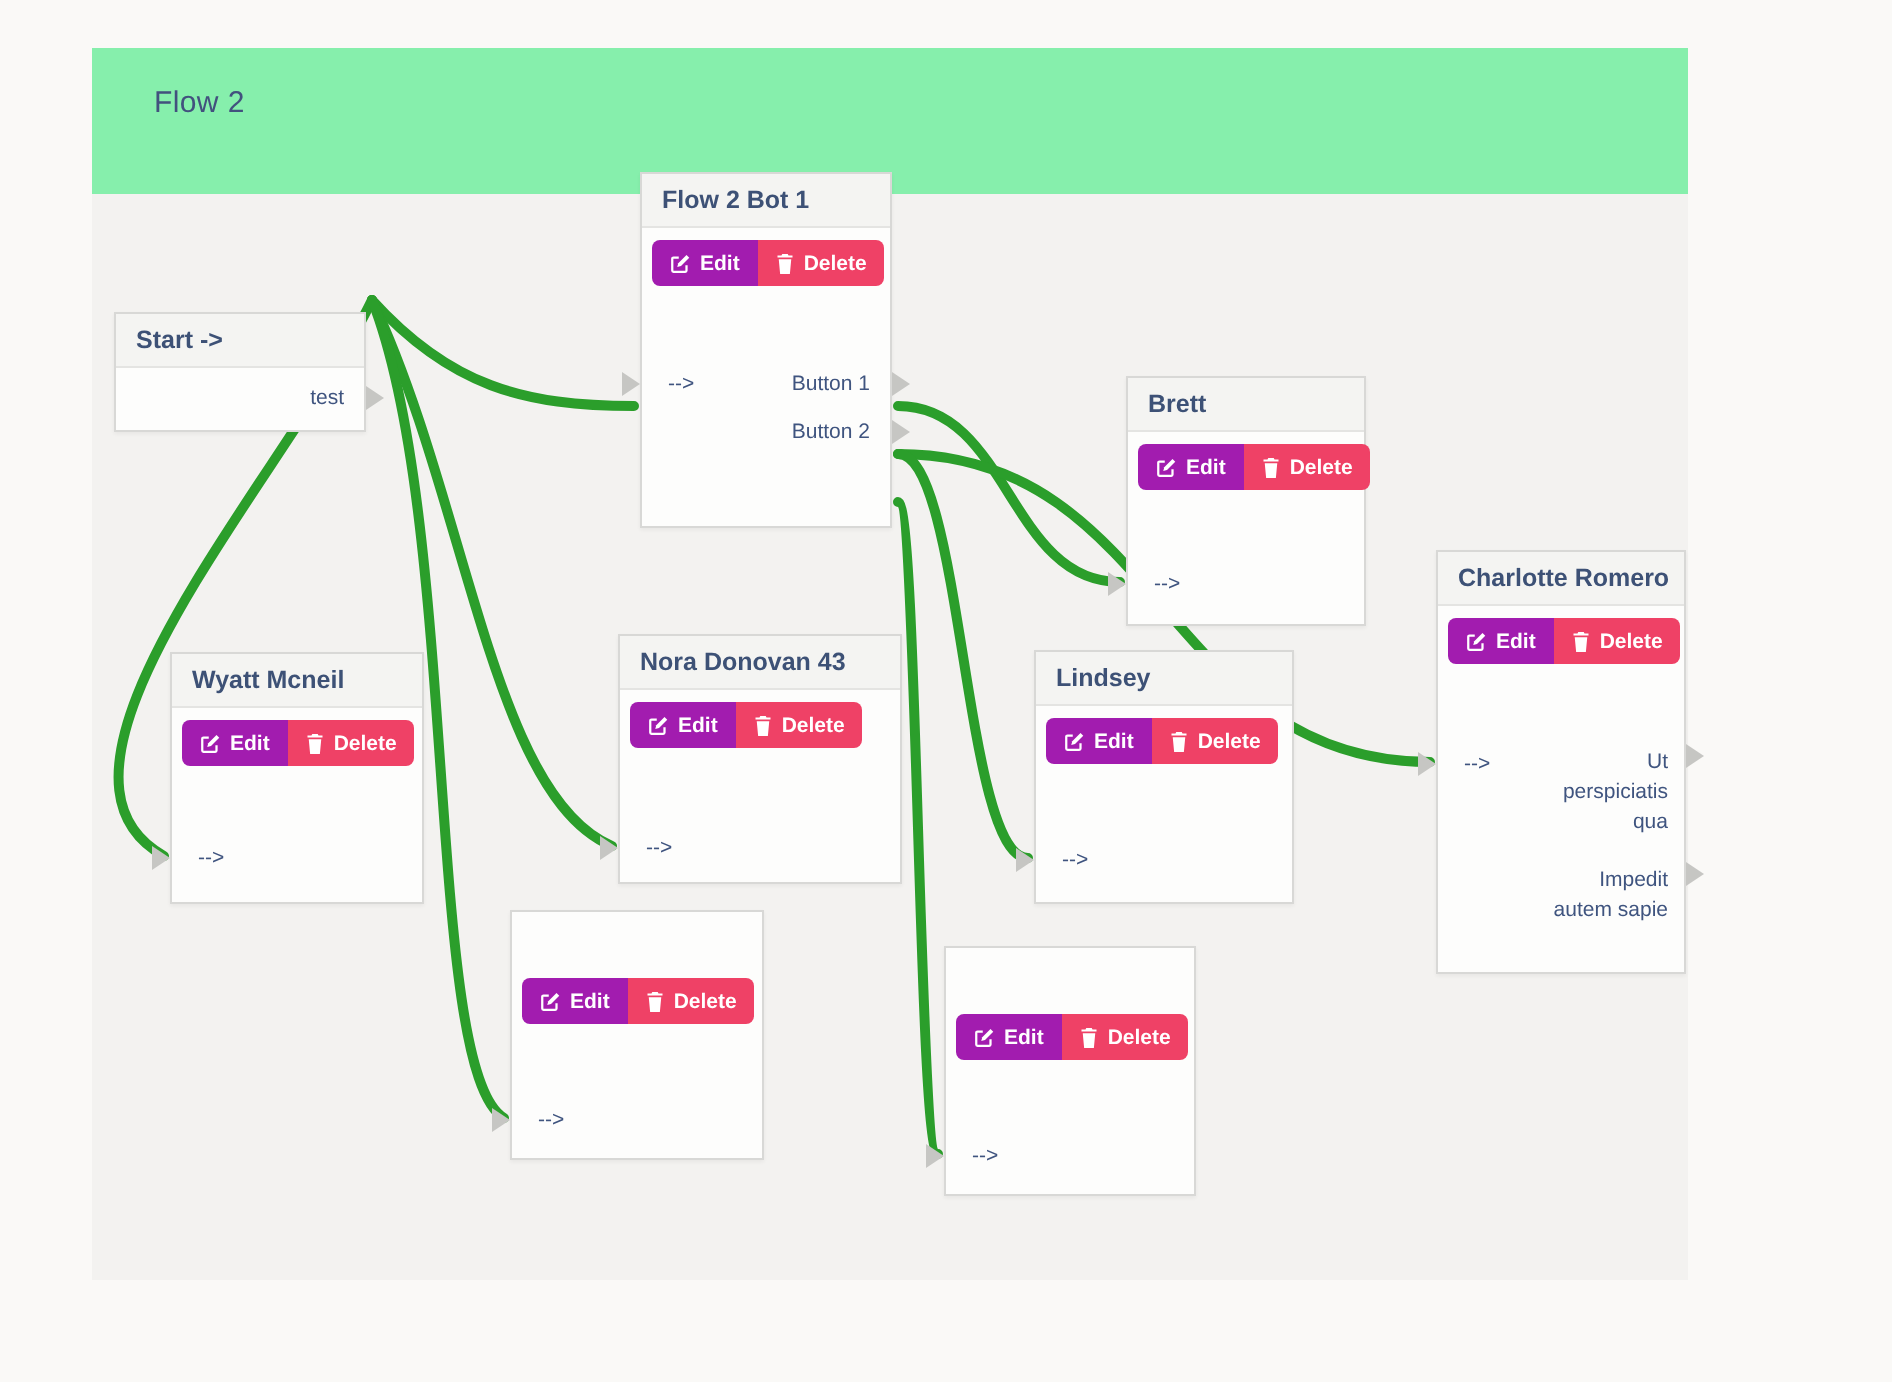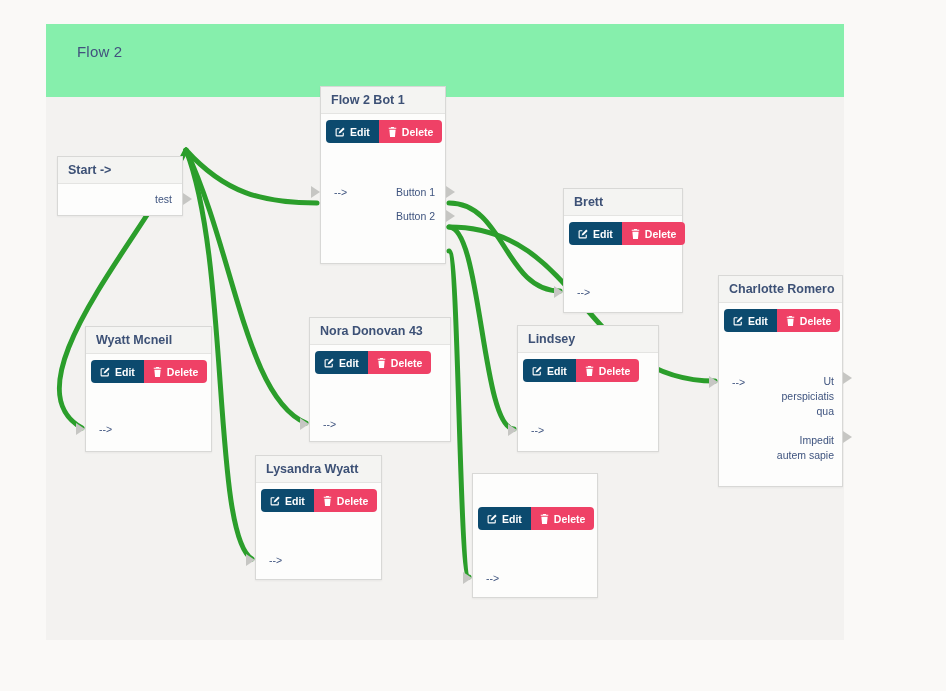--- a/index.html
+++ b/index.html
@@ -37,21 +37,21 @@
     font-size:12.5px;font-weight:bold;color:#3d5176;
     white-space:nowrap;overflow:hidden;
   }
   .btn-group{position:absolute;left:5px;top:33px;display:flex;}
   .btn{
     height:23px;display:flex;align-items:center;gap:5px;
     font-family:"Liberation Sans",sans-serif;
     font-size:10.5px;font-weight:bold;color:#ffffff;
     border:none;padding:0 9px;cursor:pointer;
   }
-  .btn.edit{background:#0c4a6e;border-radius:4px 0 0 4px;}
+  .btn.edit{background:#a21caf;border-radius:4px 0 0 4px;}
   .btn.delete{background:#ef4166;border-radius:0 4px 4px 0;}
   .btn svg{display:block;}
   .io-input{
     position:absolute;left:13px;height:24px;line-height:24px;
     font-size:10.5px;color:#3f547f;
   }
   .outputs{position:absolute;left:0;right:0;}
   .out-row{
     position:relative;text-align:right;
     font-size:10.5px;color:#3f547f;
@@ -200,40 +200,39 @@
           <svg width="9" height="10" viewBox="0 0 14 16">
             <path fill="#fff" d="M4.8 0h4.4l.6 1.2H13v1.6H1V1.2h3.2zM2 4.2h10L10.9 16H3.1z"></path>
           </svg>
           <span>Delete</span>
         </button>
       </div>
       <div class="io-input" style="top: 94px;">--&gt;</div>
       <div class="port port-in" style="top: 100px;"></div>
     </div>
     <div class="node" style="left: 255px; top: 455px; width: 127px; height: 125px; z-index: 2;">
-      <div class="node-header">Lysandra Wyatt</div>
       <div class="btn-group">
         <button class="btn edit">
           <svg width="10" height="10" viewBox="0 0 16 16">
             <path fill="none" stroke="#fff" stroke-width="1.8" d="M13.2 9v4.2a1 1 0 0 1-1 1H2.8a1 1 0 0 1-1-1V3.8a1 1 0 0 1 1-1H7"></path>
             <path fill="#fff" d="M5.8 10.4l.8-3 6.6-6.6 2.2 2.2-6.6 6.6z"></path>
           </svg>
           <span>Edit</span>
         </button>
         <button class="btn delete">
           <svg width="9" height="10" viewBox="0 0 14 16">
             <path fill="#fff" d="M4.8 0h4.4l.6 1.2H13v1.6H1V1.2h3.2zM2 4.2h10L10.9 16H3.1z"></path>
           </svg>
           <span>Delete</span>
         </button>
       </div>
       <div class="io-input" style="top: 92px;">--&gt;</div>
       <div class="port port-in" style="top: 98px;"></div>
     </div>
-    <div class="node" style="left: 517px; top: 325px; width: 142px; height: 127px; z-index: 2;">
+    <div class="node" style="left: 517px; top: 325px; width: 130px; height: 127px; z-index: 2;">
       <div class="node-header">Lindsey</div>
       <div class="btn-group">
         <button class="btn edit">
           <svg width="10" height="10" viewBox="0 0 16 16">
             <path fill="none" stroke="#fff" stroke-width="1.8" d="M13.2 9v4.2a1 1 0 0 1-1 1H2.8a1 1 0 0 1-1-1V3.8a1 1 0 0 1 1-1H7"></path>
             <path fill="#fff" d="M5.8 10.4l.8-3 6.6-6.6 2.2 2.2-6.6 6.6z"></path>
           </svg>
           <span>Edit</span>
         </button>
         <button class="btn delete">

